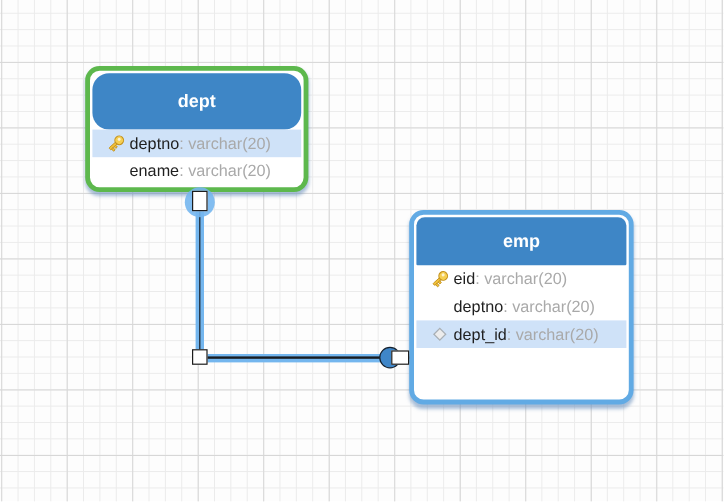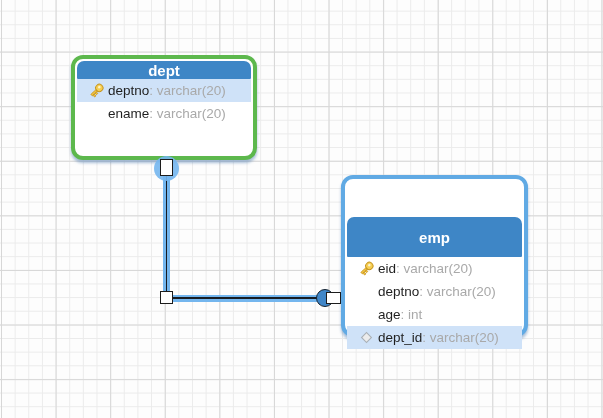--- a/index.html
+++ b/index.html
@@ -30,22 +30,22 @@
     border-radius:12px;padding:2px;
     box-shadow:0 3px 3px rgba(96,136,184,0.55);
   }
   .table-dept{left:71px;top:55px;width:186px;height:105px;border:4px solid #5db84d;}
   .table-emp{left:341px;top:175px;width:187px;height:162px;border:4px solid #61aae4;}
   .thead{
     background:#3e86c6;border-radius:7px 7px 1px 1px;
     color:#ffffff;font-size:15px;font-weight:bold;
     display:flex;align-items:center;justify-content:center;
   }
-  .table-dept .thead{height:18px;}
-  .table-emp .thead{height:40px;margin-top:36px;}
+  .table-dept .thead{height:47px;border-radius:14px;}
+  .table-emp .thead{height:40px;}
   .row{
     height:23px;display:flex;align-items:center;
     font-size:13.5px;white-space:nowrap;overflow:hidden;
   }
   .row.hl{background:#cfe2f8;}
   .icell{width:24px;margin-left:7px;display:flex;align-items:center;justify-content:center;flex:0 0 auto;}
   .cname{color:#1f1f1f;}
   .ctype{color:#a9a9a9;text-align:right;}
 
   
@@ -112,25 +112,20 @@
           </svg>
       </span>
       <span class="cname">eid</span>
         <span class="ctype">: varchar(20)</span>
     </div>
     <div class="row">
       <span class="icell"></span>
       <span class="cname">deptno</span>
         <span class="ctype">: varchar(20)</span>
     </div>
-    <div class="row">
-      <span class="icell"></span>
-      <span class="cname">age</span>
-        <span class="ctype">: int</span>
-    </div>
     <div class="row hl">
       <span class="icell">
         <svg width="13" height="13" viewBox="0 0 12 12">
           <rect x="2.8" y="2.8" width="6.4" height="6.4" transform="rotate(45 6 6)" fill="#ececec" stroke="#a9b0b6" stroke-width="1"></rect>
         </svg>
       </span>
       <span class="cname">dept_id</span>
         <span class="ctype">: varchar(20)</span>
     </div>
   </div>

